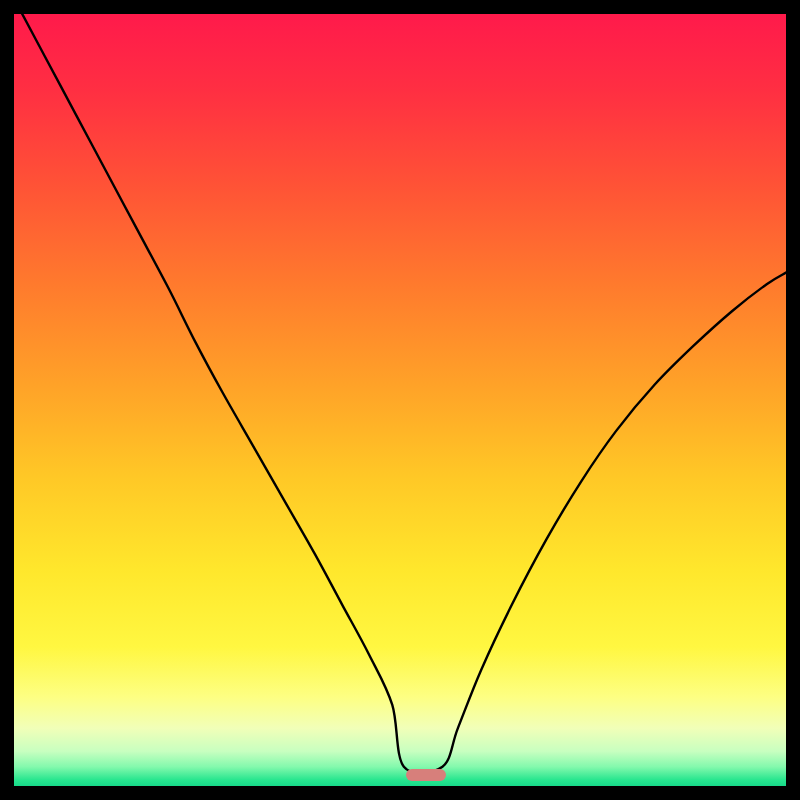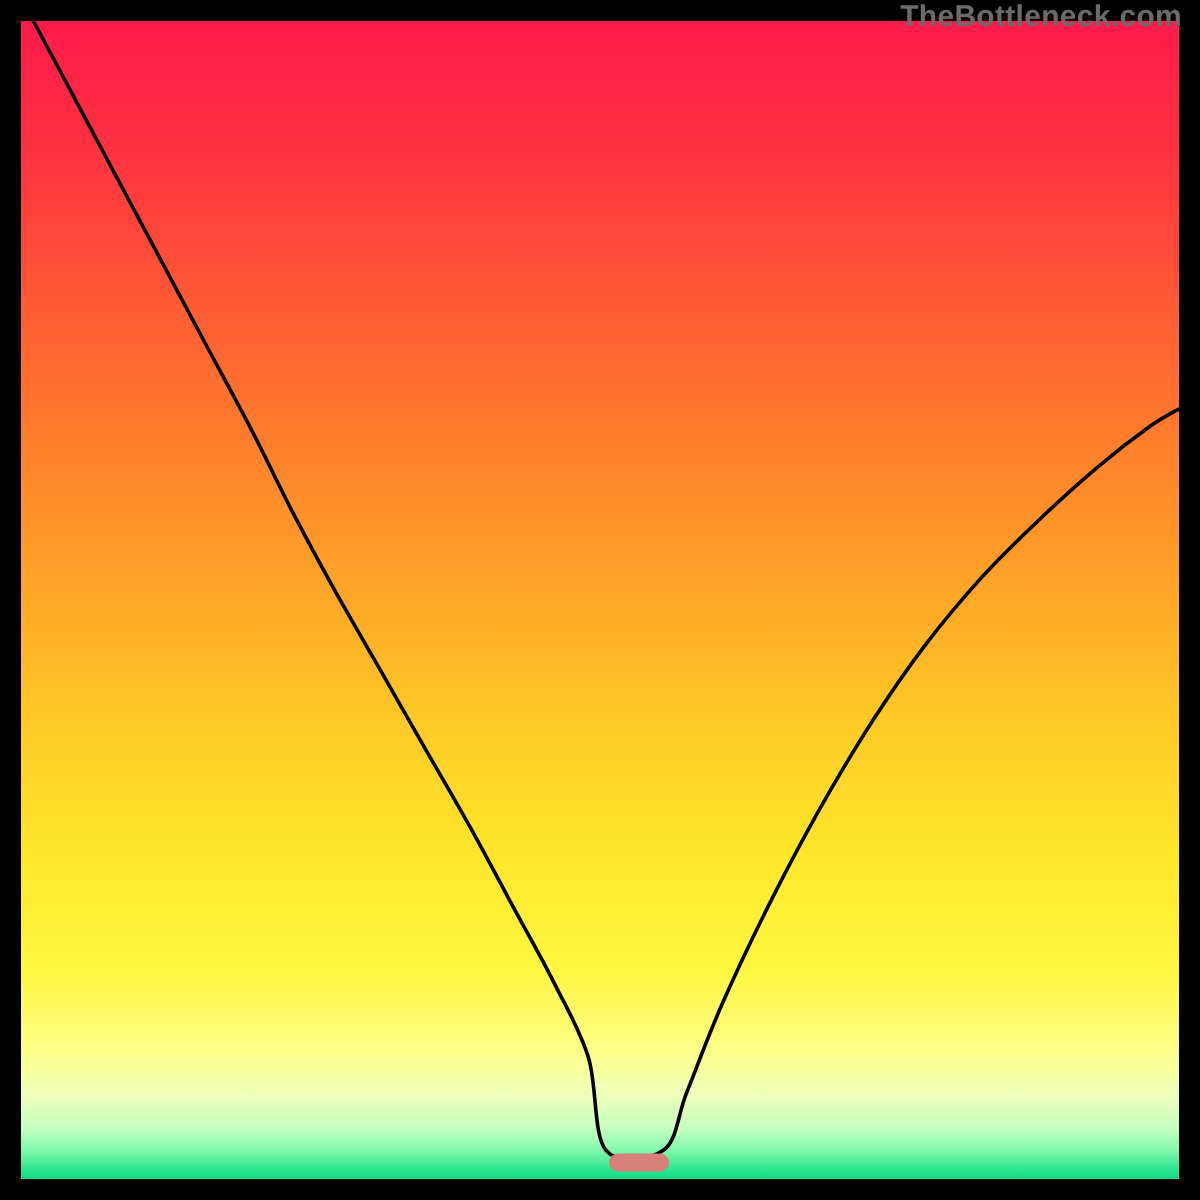--- a/index.html
+++ b/index.html
@@ -77,14 +77,13 @@
       <rect x="0" y="0" width="772" height="772" fill="url(#bg-grad)"></rect>
     </svg>
 
     <svg class="curve-svg" viewBox="0 0 772 772" preserveAspectRatio="none">
       <path id="curve-path" d="M 0.00 -15.44 C 5.15 -5.79, 20.59 23.16, 30.88 42.46 C 41.17 61.76, 51.47 81.06, 61.76 100.36 C 72.05 119.66, 82.35 138.96, 92.64 158.26 C 102.93 177.56, 113.23 196.86, 123.52 216.16 C 133.81 235.46, 144.75 255.40, 154.40 274.06 C 164.05 292.72, 172.41 310.73, 181.42 328.10 C 190.43 345.47, 198.79 360.91, 208.44 378.28 C 218.09 395.65, 229.03 414.31, 239.32 432.32 C 249.61 450.33, 259.91 468.35, 270.20 486.36 C 280.49 504.37, 291.43 523.03, 301.08 540.40 C 310.73 557.77, 319.09 573.85, 328.10 590.58 C 337.11 607.31, 346.76 624.03, 355.12 640.76 C 363.48 657.49, 372.49 672.28, 378.28 690.94 C 384.07 709.60, 381.50 742.41, 389.86 752.70 C 398.22 762.99, 419.45 759.13, 428.46 752.70 C 437.47 746.27, 437.47 730.18, 443.90 714.10 C 450.33 698.02, 458.05 676.79, 467.06 656.20 C 476.07 635.61, 487.00 612.45, 497.94 590.58 C 508.88 568.71, 521.10 545.55, 532.68 524.96 C 544.26 504.37, 555.84 485.07, 567.42 467.06 C 579.00 449.05, 589.94 432.96, 602.16 416.88 C 614.38 400.80, 627.89 384.71, 640.76 370.56 C 653.63 356.41, 666.49 344.18, 679.36 331.96 C 692.23 319.74, 705.74 307.51, 717.96 297.22 C 730.18 286.93, 743.69 276.63, 752.70 270.20 C 761.71 263.77, 768.78 260.55, 772.00 258.62" fill="none" stroke="#000000" stroke-width="2.4" stroke-linejoin="round" stroke-linecap="round"></path>
     </svg>
 
     <div class="nub" id="nub" style="left: 392px; top: 755px; width: 40px; height: 12px; border-radius: 6px; background: rgb(215, 127, 123);"></div>
   </div>
 
-  <div class="watermark">TheBottleneck.com</div>
 </div>
 
 </body></html>

